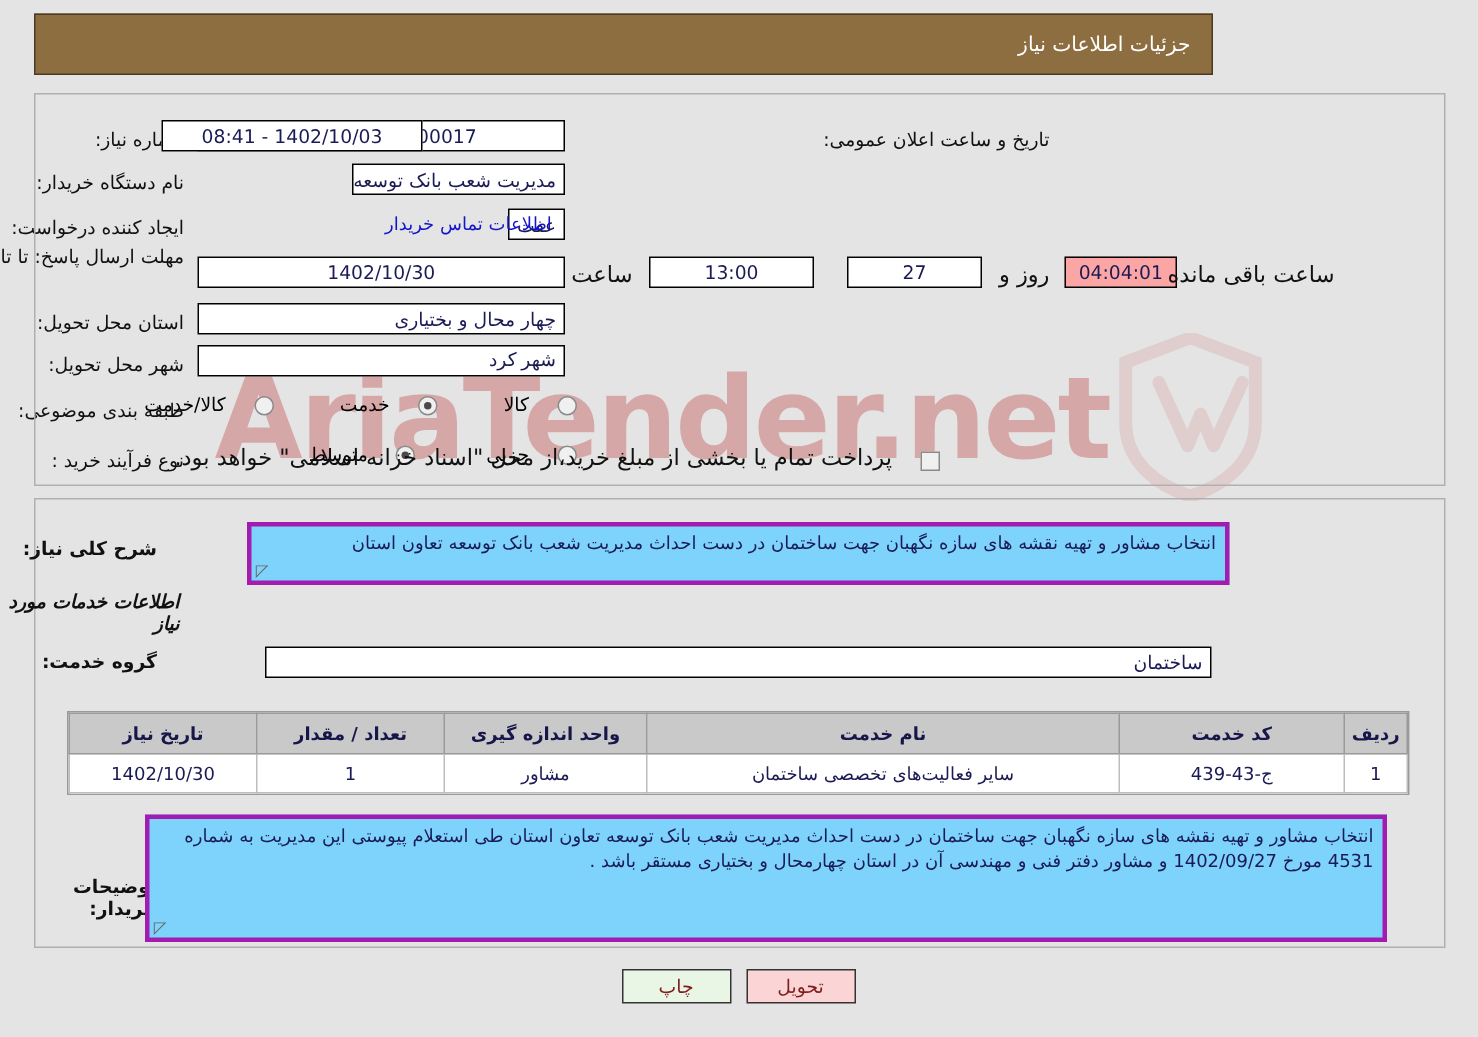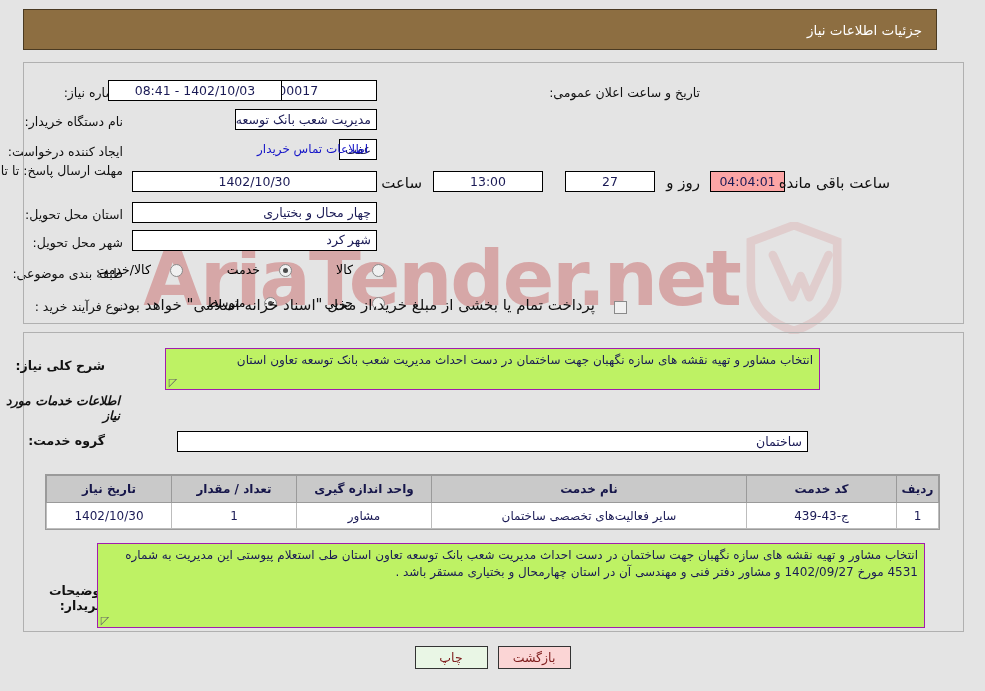--- a/index.html
+++ b/index.html
@@ -25,21 +25,21 @@
   .wm-shield { width: 96px; height: 112px; }
   .wm-text {
     font-size: 76px; font-weight: bold; letter-spacing: -2px;
     color: #b91c1c; font-family: "DejaVu Sans", sans-serif;
     direction: ltr;
   }
 
   
   .titlebar {
     position: absolute; left: 23px; top: 9px;
-    width: 914px; height: 41px;
+    width: 786px; height: 41px;
     background: #8d6e41;
     border: 1px solid #4a3a22;
     display: flex; align-items: center; justify-content: flex-start;
     padding: 16px 14px; z-index: 3;
   }
   .titlebar .t {
     color: #ffffff; font-size: 13.5px;
   }
 
   
@@ -83,21 +83,21 @@
     width: 5px; height: 5px; border-radius: 50%; background: #4a4a4a;
   }
   .chk {
     width: 13px; height: 13px; border: 1px solid #8a8a8a;
     background: #f0f0f0; display: inline-block; vertical-align: middle;
   }
   .opt { display: flex; align-items: flex-end; gap: 19px; font-size: 12.5px; }
 
   
   .ta {
-    border: 1px solid #a21caf; background: #bef264;
+    border: 3px solid #a21caf; background: #7dd3fc;
     font-size: 12px; color: #1a1a55; padding: 3px 6px 0 6px;
     text-align: right; direction: rtl; line-height: 17px;
     position: relative; overflow: hidden;
   }
   .ta .grip {
     position: absolute; left: 2px; bottom: 1px;
     width: 10px; height: 10px; color: #666; font-size: 11px;
     line-height: 10px; text-align: center;
   }
 
@@ -277,17 +277,17 @@
     </table>
   </div>
 
   <div class="lbl bold" style="position:absolute; right:880px; top:583px; z-index:2;">توضیحات خریدار:</div>
   <div class="ta" style="position:absolute; right:60px; left:97px; top:543px; height:85px; z-index:2;">
     <span>انتخاب مشاور و تهیه نقشه های سازه نگهبان جهت ساختمان در دست احداث مدیریت شعب بانک توسعه تعاون استان طی استعلام پیوستی این مدیریت به شماره 4531 مورخ 1402/09/27 و مشاور دفتر فنی و مهندسی آن در استان چهارمحال و بختیاری مستقر باشد .</span>
     <span class="grip">◸</span>
   </div>
 
   <div class="btns">
-    <div class="btn btn-back">بازگشت</div>
+    <div class="btn btn-back">تحویل</div>
     <div class="btn btn-print">چاپ</div>
   </div>
 
 </div>
 
 </body></html>

